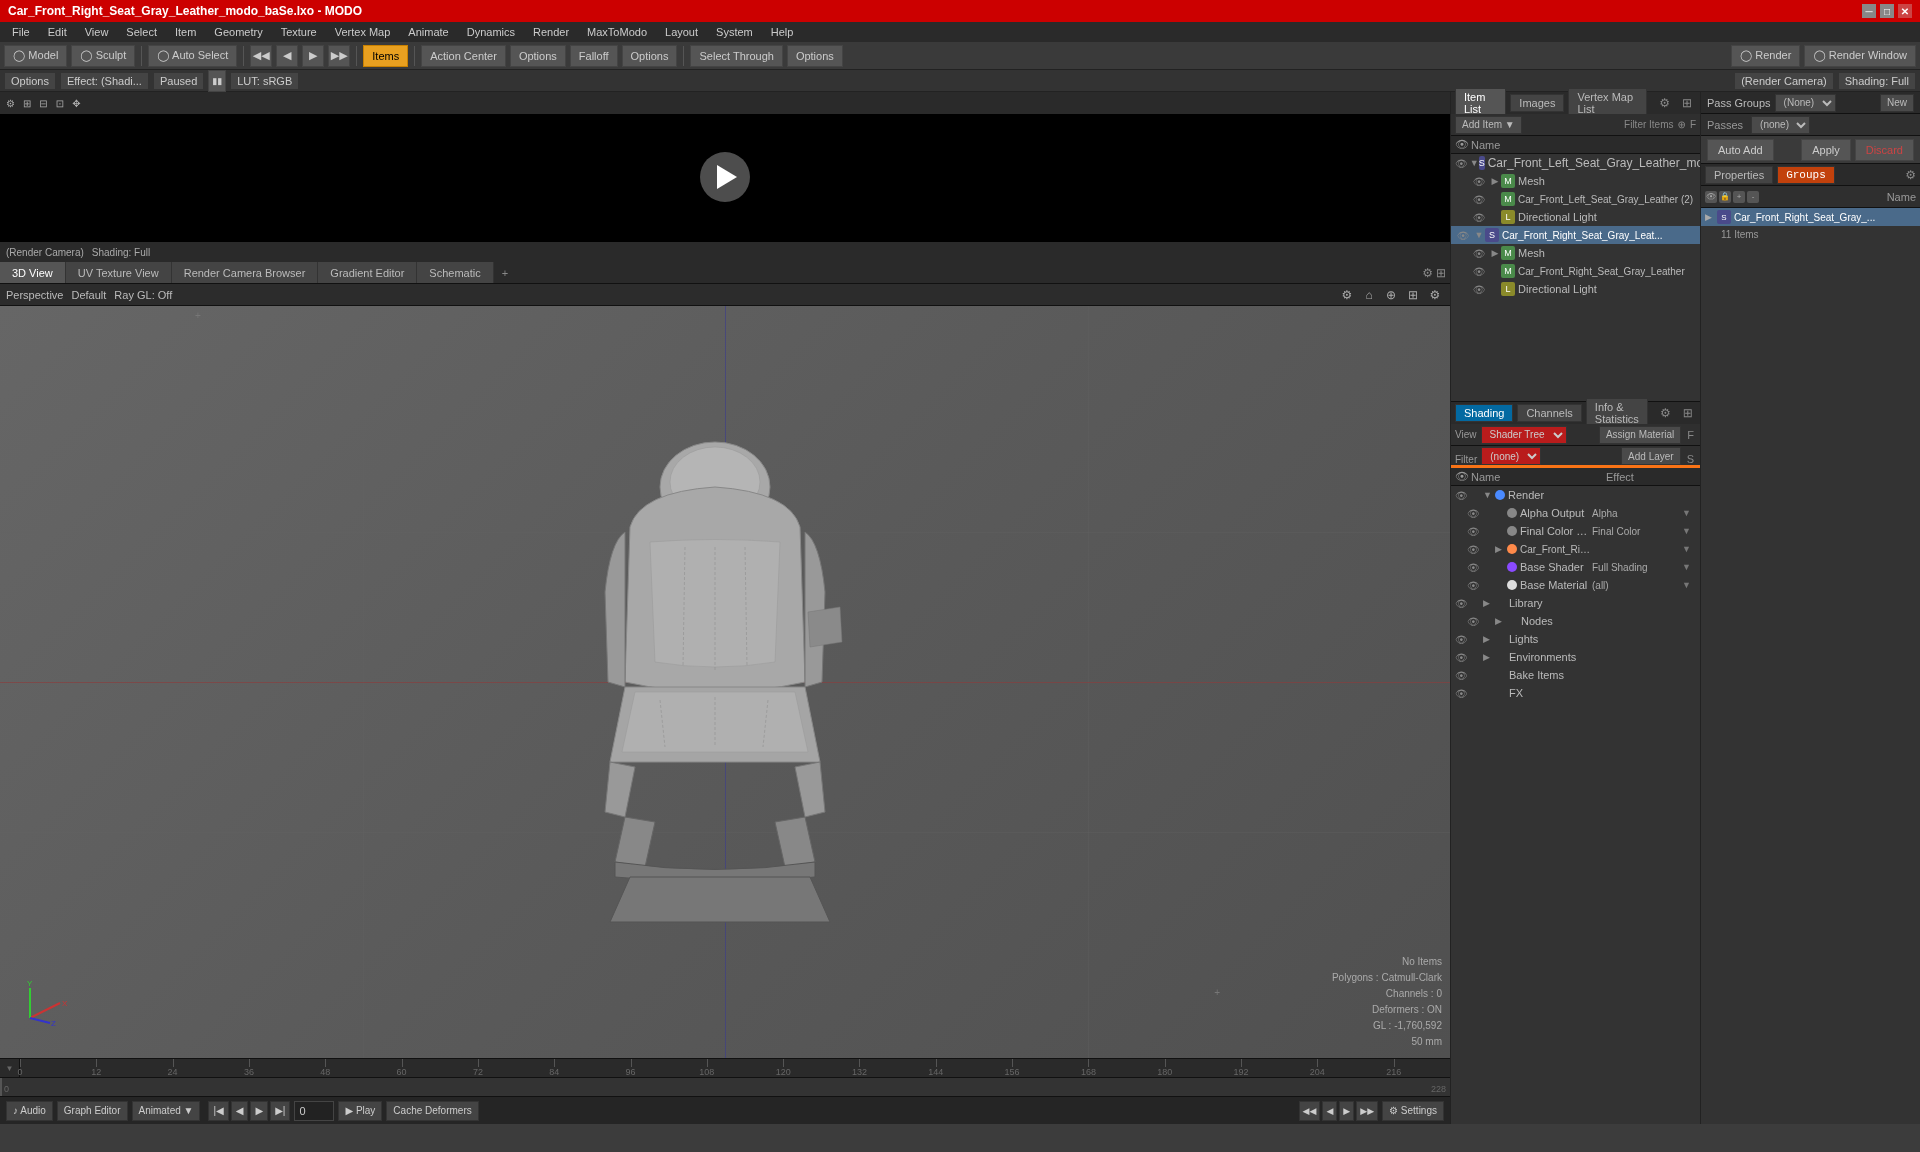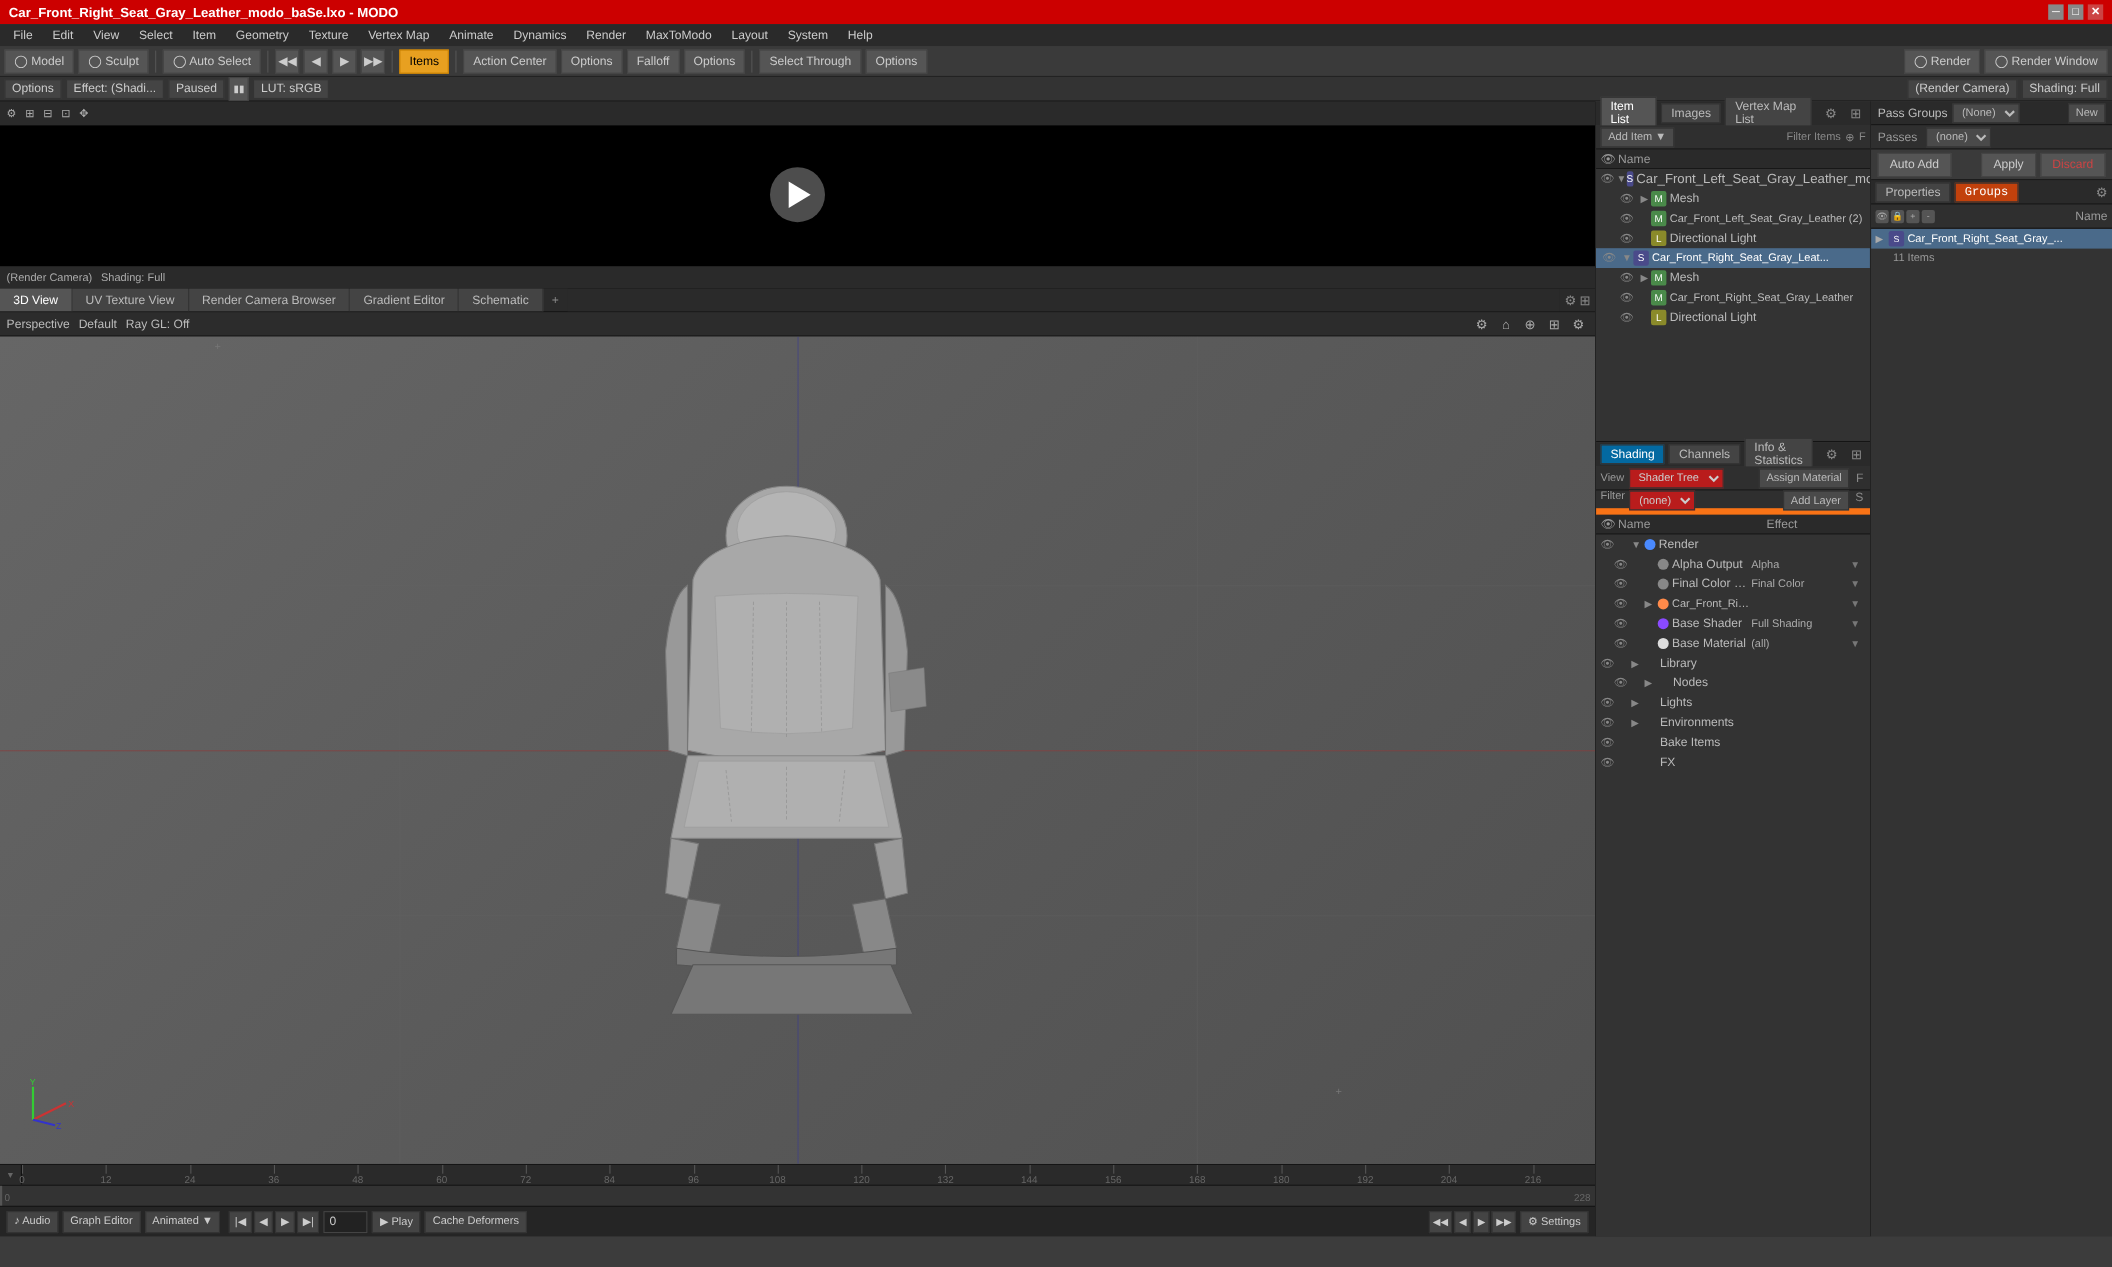--- a/index.html
+++ b/index.html
@@ -94,21 +94,21 @@
     .icon-light { background: #8a8a2a; color: #fff; }
     .icon-scene { background: #4a4a8a; color: #fff; }
     .eye-icon { width: 16px; color: #888; text-align: center; font-size: 10px; margin-right: 2px; }
 
     
     #shading-panel { flex: 1; background: #3a3a3a; display: flex; flex-direction: column; }
     #shading-tabs { height: 22px; background: #2a2a2a; display: flex; align-items: center; padding: 0 4px; gap: 4px; }
     .sh-tab { padding: 2px 8px; font-size: 11px; color: #bbb; cursor: pointer; background: #444; border: 1px solid #333; }
     .sh-tab.active { background: #0369a1; color: #fff; }
     #shading-toolbar { height: 22px; background: #2f2f2f; display: flex; align-items: center; padding: 0 4px; gap: 4px; border-bottom: 1px solid #111; }
-    #shading-toolbar2 { height: 22px; background: #2f2f2f; display: flex; align-items: flex-start; padding: 0 4px; gap: 4px; border-bottom: 6px solid #f97316; }
+    #shading-toolbar2 { height: 22px; background: #2f2f2f; display: flex; align-items: flex-end; padding: 0 4px; gap: 4px; border-bottom: 3px solid #f97316; }
     .sh-btn { height: 18px; padding: 0 6px; background: #4a4a4a; color: #bbb; font-size: 10px; border: 1px solid #333; cursor: pointer; display: flex; align-items: center; gap: 2px; }
     #shading-table-header { height: 18px; background: #2a2a2a; display: flex; align-items: center; padding: 0 4px; font-size: 11px; color: #999; border-bottom: 1px solid #111; }
     #shading-body { flex: 1; overflow-y: auto; background: #333; }
     .sh-row { display: flex; align-items: center; height: 18px; padding: 0 4px; font-size: 11px; color: #bbb; cursor: pointer; }
     .sh-name { flex: 1; overflow: hidden; text-overflow: ellipsis; white-space: nowrap; }
     .sh-effect { width: 90px; color: #aaa; font-size: 10px; }
     .sh-eye { width: 14px; color: #888; font-size: 10px; cursor: pointer; }
     .sh-lock { width: 14px; color: #888; font-size: 10px; }
     .sh-chevron { width: 12px; color: #888; font-size: 9px; }
     .sh-dropdown { width: 14px; color: #777; font-size: 9px; cursor: pointer; }
@@ -326,20 +326,28 @@
             <line x1="10" y1="40" x2="30" y2="45" stroke="#3333cc" stroke-width="2"></line>
             <text x="42" y="28" font-size="8" fill="#cc3333">X</text>
             <text x="7" y="8" font-size="8" fill="#33cc33">Y</text>
             <text x="31" y="48" font-size="8" fill="#3333cc">Z</text>
           </svg>
         </div>
 
         <div class="corner-cross" style="top:4px;left:195px;">+</div>
         <div class="corner-cross" style="bottom:60px;right:230px;">+</div>
 
+        <div id="viewport-info">
+          <div>No Items</div>
+          <div>Polygons : Catmull-Clark</div>
+          <div>Channels : 0</div>
+          <div>Deformers : ON</div>
+          <div>GL : -1,760,592</div>
+          <div>50 mm</div>
+        </div>
       </div>
     </div>
 
 
     <div id="timeline">
       <div id="timeline-ruler">
         <div style="position:absolute;left:0;right:0;top:0;bottom:0;display:flex;align-items:flex-end;padding-bottom:2px;">
           <div style="position:relative;flex:1;height:100%;">
             
           </div>

